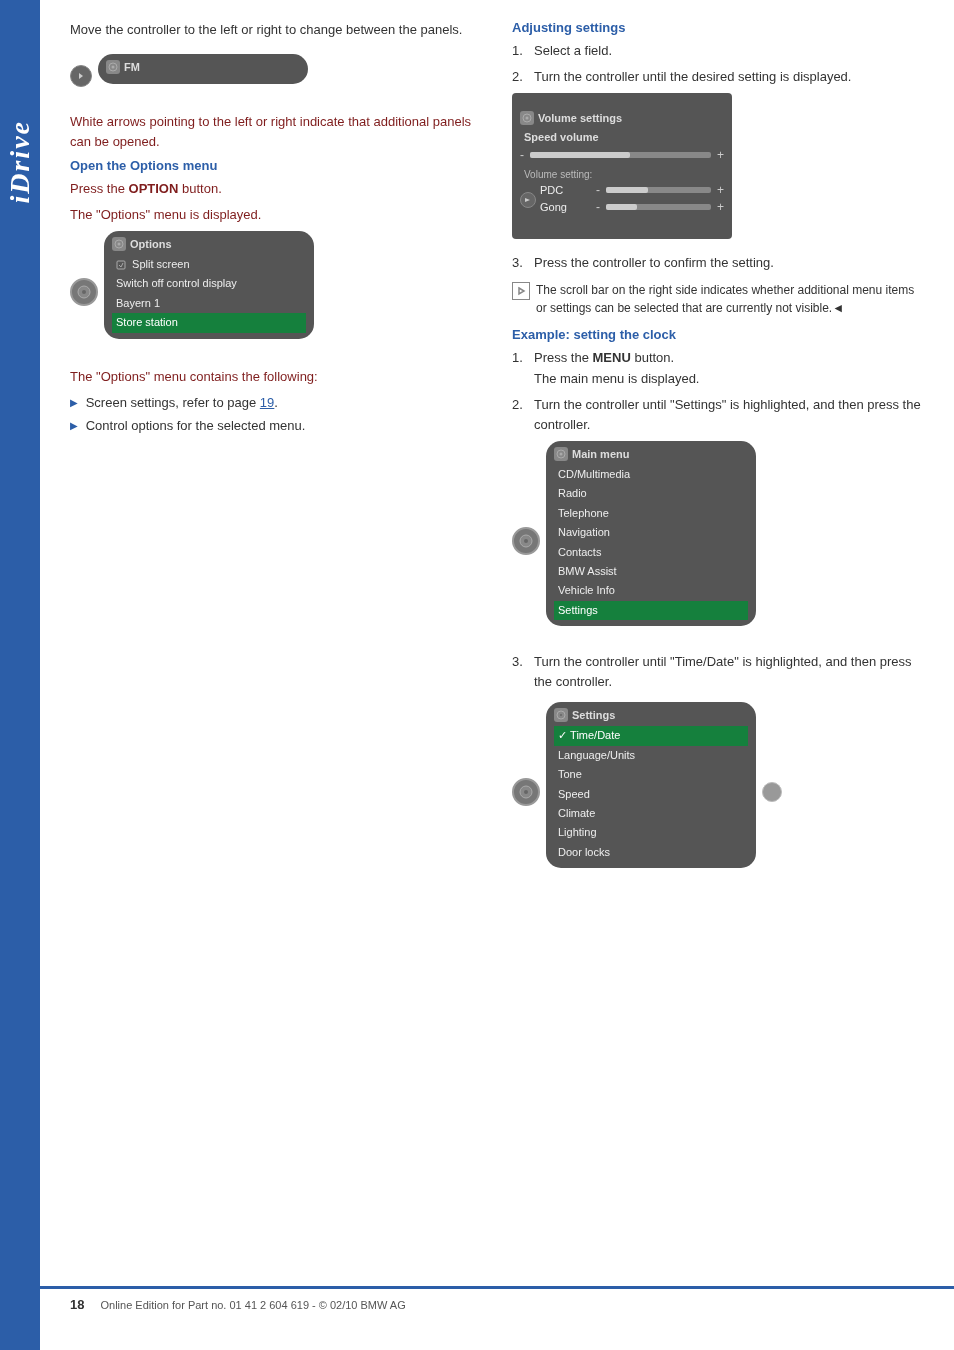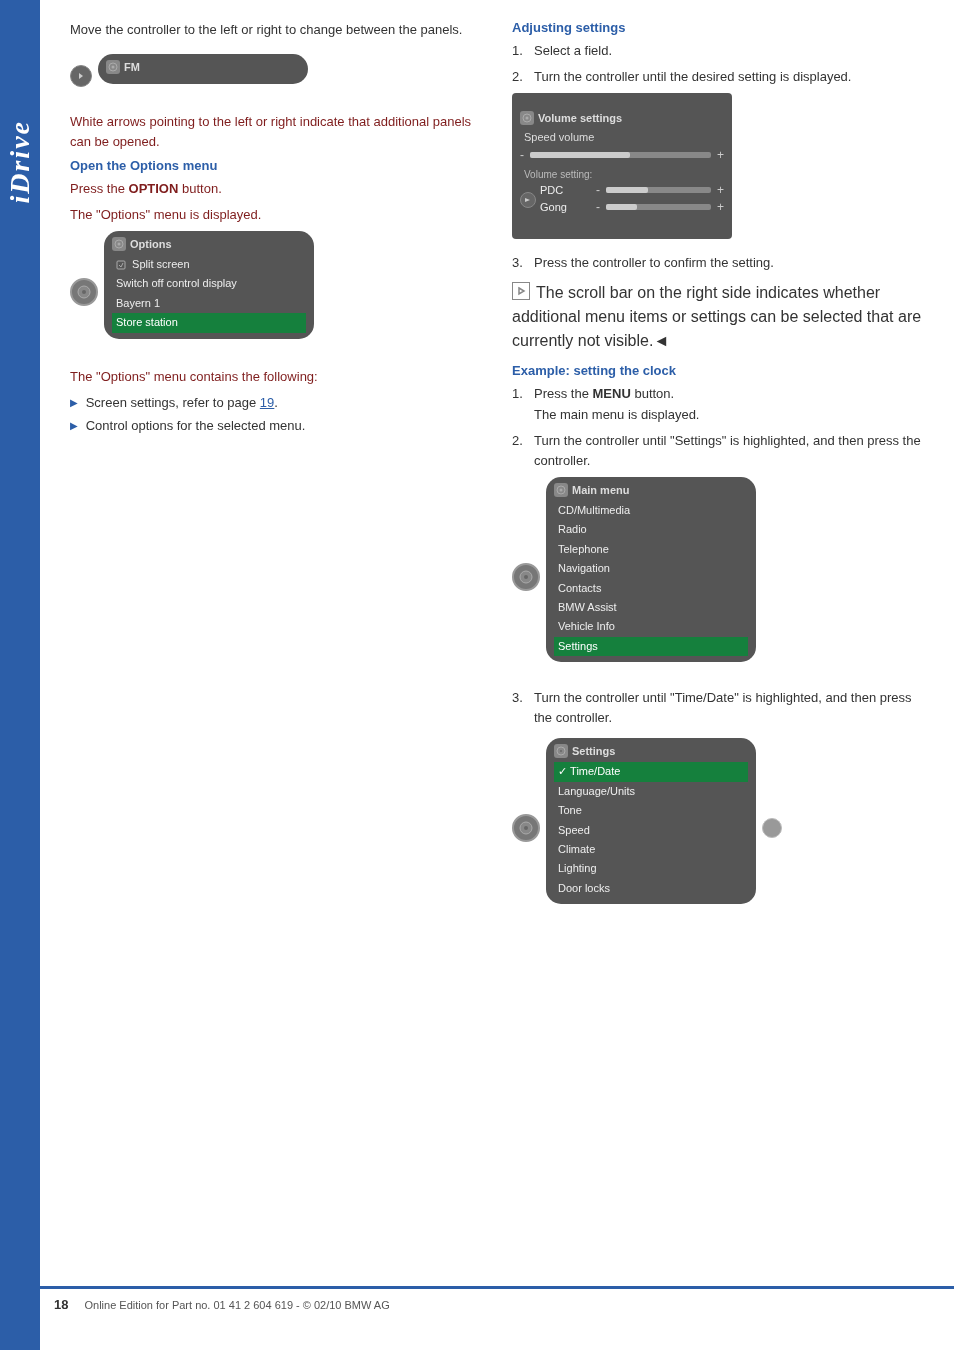--- a/index.html
+++ b/index.html
@@ -198,21 +198,21 @@
       width: 18px;
       height: 18px;
       border: 1.5px solid #888;
       float: left;
       margin-right: 6px;
       margin-top: 1px;
       flex-shrink: 0;
     }
 
     .note-text {
-      font-size: 16px;
+      font-size: 12px;
       color: #333;
       line-height: 1.5;
       margin-bottom: 10px;
       overflow: hidden;
     }
 
     .numbered-list {
       padding-left: 0;
       list-style: none;
     }
@@ -275,21 +275,21 @@
     }
 
     .vol-minus {
       color: #ccc;
       font-size: 12px;
     }
 
     .speed-vol-label {
       color: #ddd;
       font-size: 11px;
-      font-weight: normal;
+      font-weight: bold;
       padding: 2px 4px;
       display: block;
       margin-bottom: 3px;
     }
 
     .vol-setting-label {
       color: #bbb;
       font-size: 10px;
       padding: 1px 4px;
       margin-bottom: 2px;
@@ -297,21 +297,21 @@
     }
 
     
     .page-footer {
       position: absolute;
       bottom: 30px;
       left: 40px;
       right: 0;
       display: flex;
       align-items: center;
-      padding: 8px 14px;
+      padding: 8px 30px;
       border-top: 3px solid #2c5ea8;
     }
 
     .page-number {
       font-size: 13px;
       color: #333;
       font-weight: bold;
       margin-right: 16px;
     }
 

